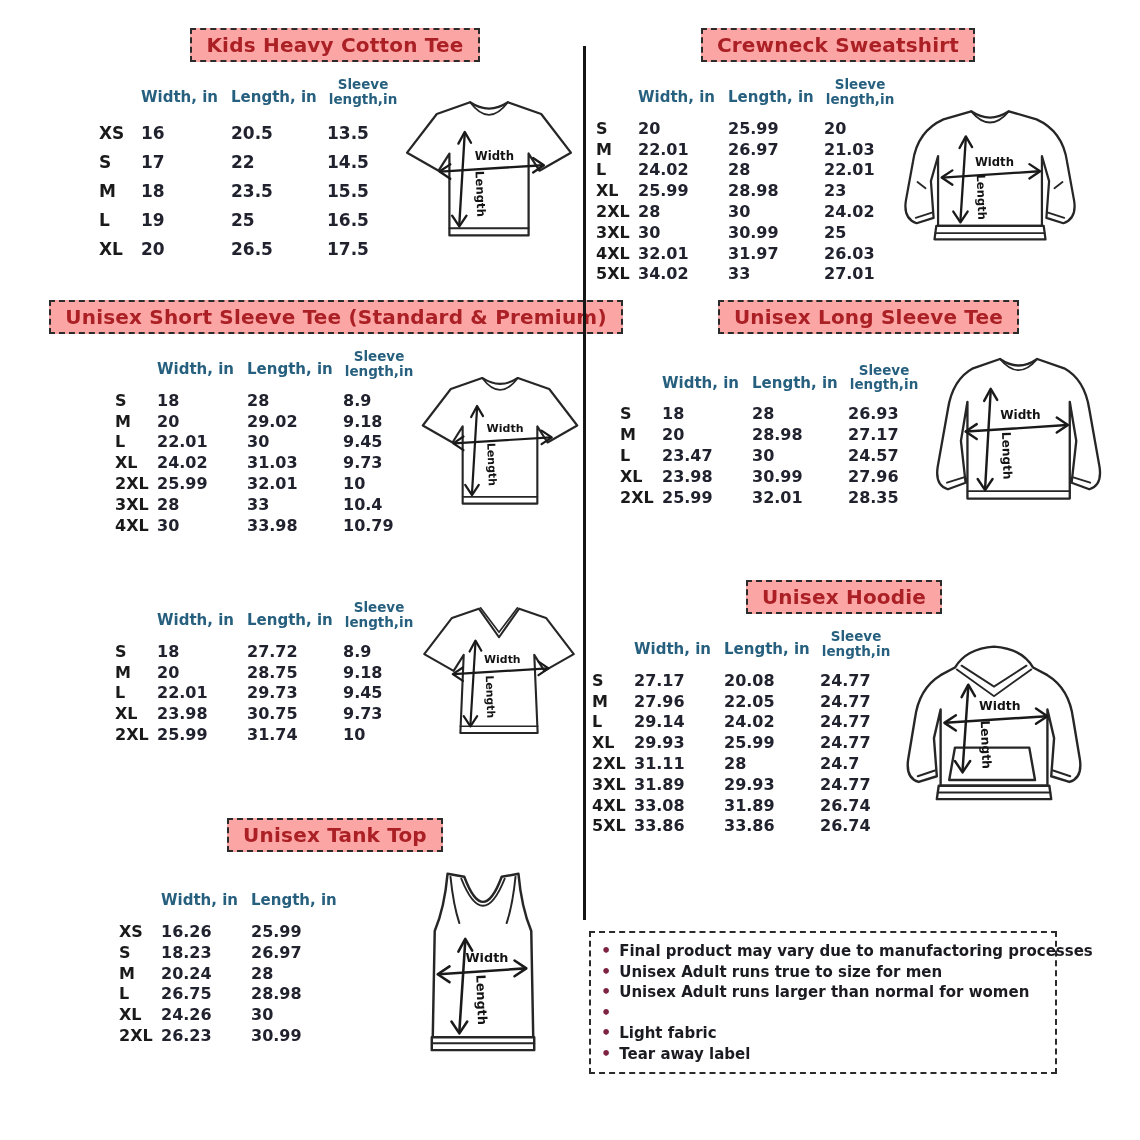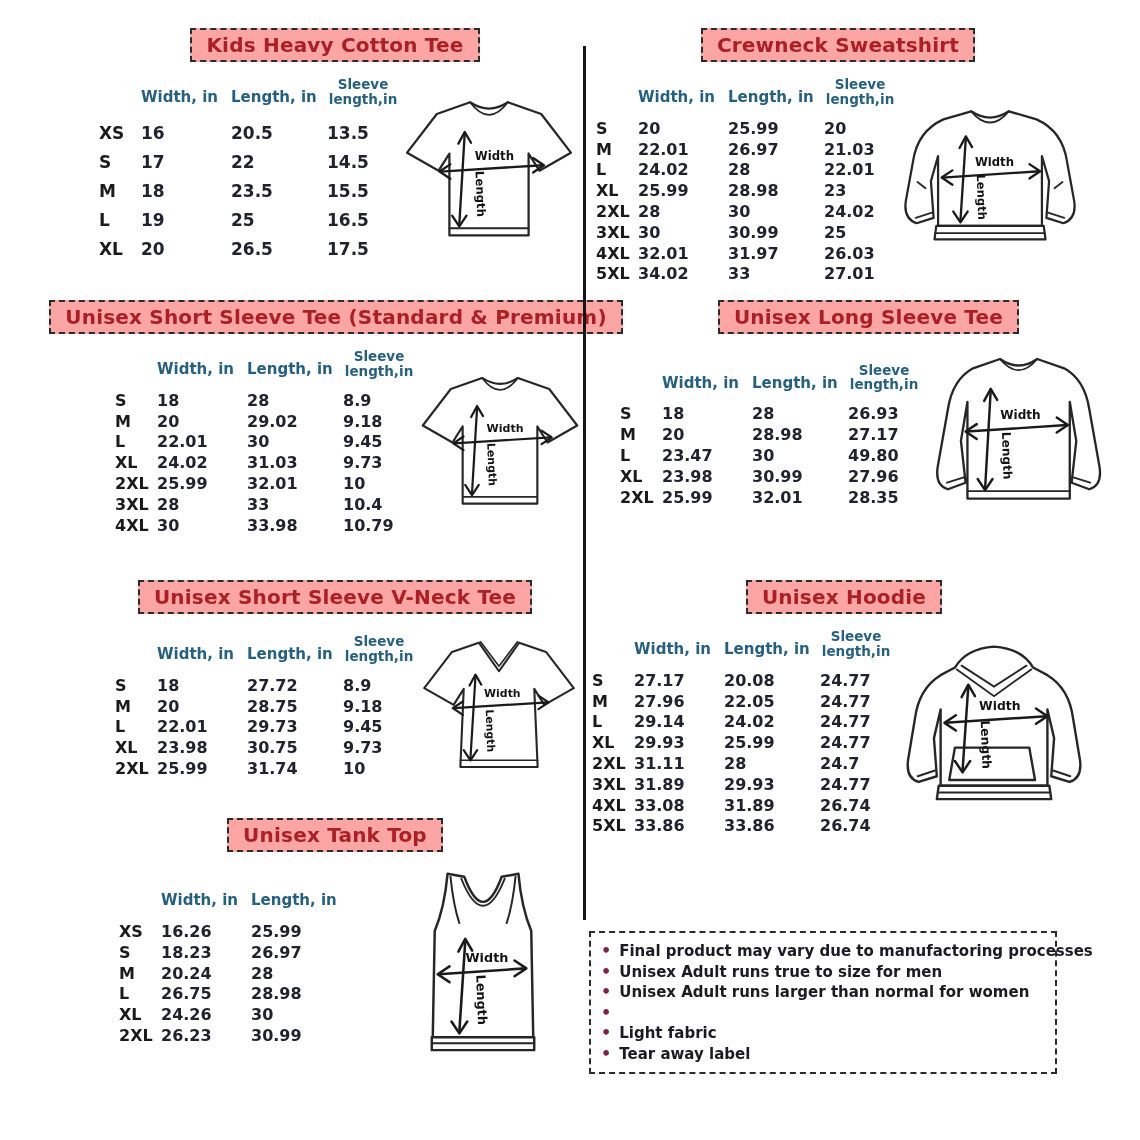--- a/index.html
+++ b/index.html
@@ -343,21 +343,21 @@
               <div class="c-size">M</div>
               <div class="c-w val">20</div>
               <div class="c-l val">28.98</div>
               <div class="c-s val">27.17</div>
             </div>
 
             <div class="row">
               <div class="c-size">L</div>
               <div class="c-w val">23.47</div>
               <div class="c-l val">30</div>
-              <div class="c-s val">49.80</div>
+              <div class="c-s val">24.57</div>
             </div>
 
             <div class="row">
               <div class="c-size">XL</div>
               <div class="c-w val">23.98</div>
               <div class="c-l val">30.99</div>
               <div class="c-s val">27.96</div>
             </div>
 
             <div class="row">
@@ -380,25 +380,20 @@
         <path class="arrow" d="M50,94 L158,87"></path>
         <path class="arrow" d="M61,86 L49,94 L61,102"></path>
         <path class="arrow" d="M147,79 L159,87 L147,95"></path>
         <text class="glabel" x="108" y="81" text-anchor="middle">Width</text>
         <text class="glabel" transform="translate(89,120) rotate(88)" text-anchor="middle">Length</text>
       </svg>
     </div>
   </section>
 
   <section class="panel" id="p-vneck">
-    <div class="title-row">
-        <div class="title-box">
-      <span>Unisex Short Sleeve V-Neck Tee</span>
-    </div>
-      </div>
     <div class="panel-body">
       <div class="stable">
         <div class="row hdr-row">
           <div class="c-size"></div>
           <div class="c-w hdr">Width, in</div>
           <div class="c-l hdr">Length, in</div>
           <div class="c-s hdr sleeve"><span>Sleeve</span><br><span>length,in</span></div>
         </div>
         <div class="rows pitch-21">
 

